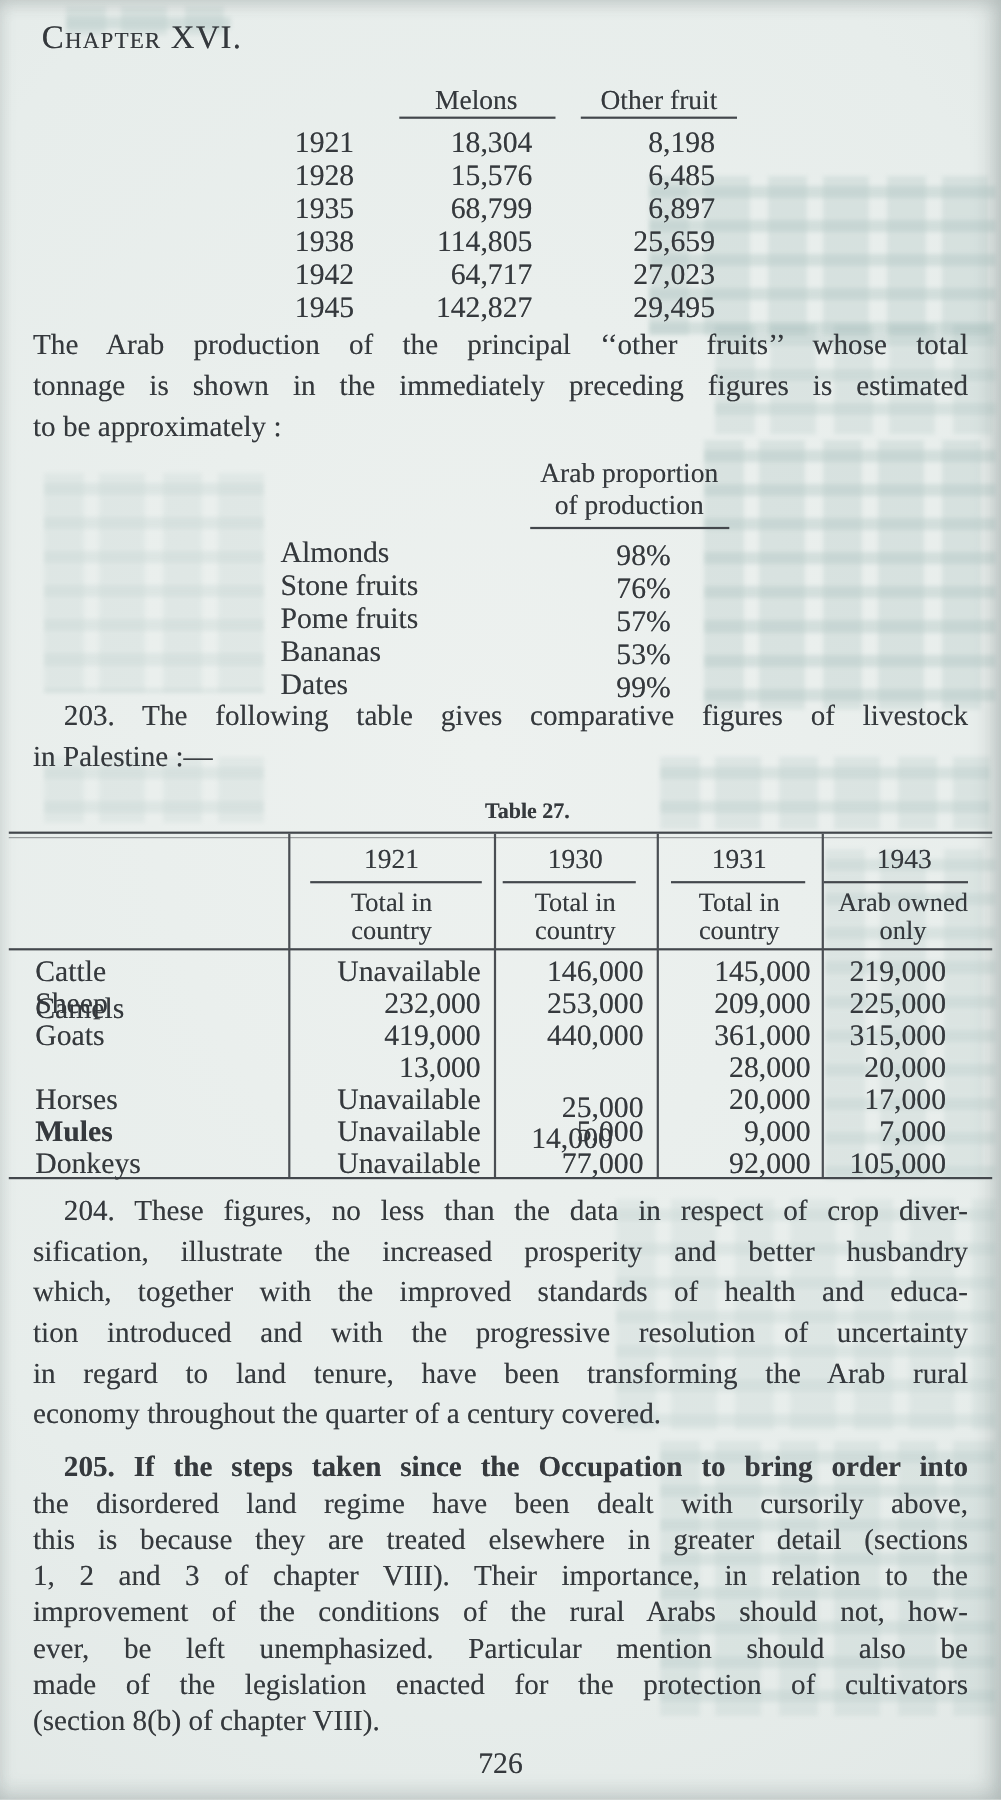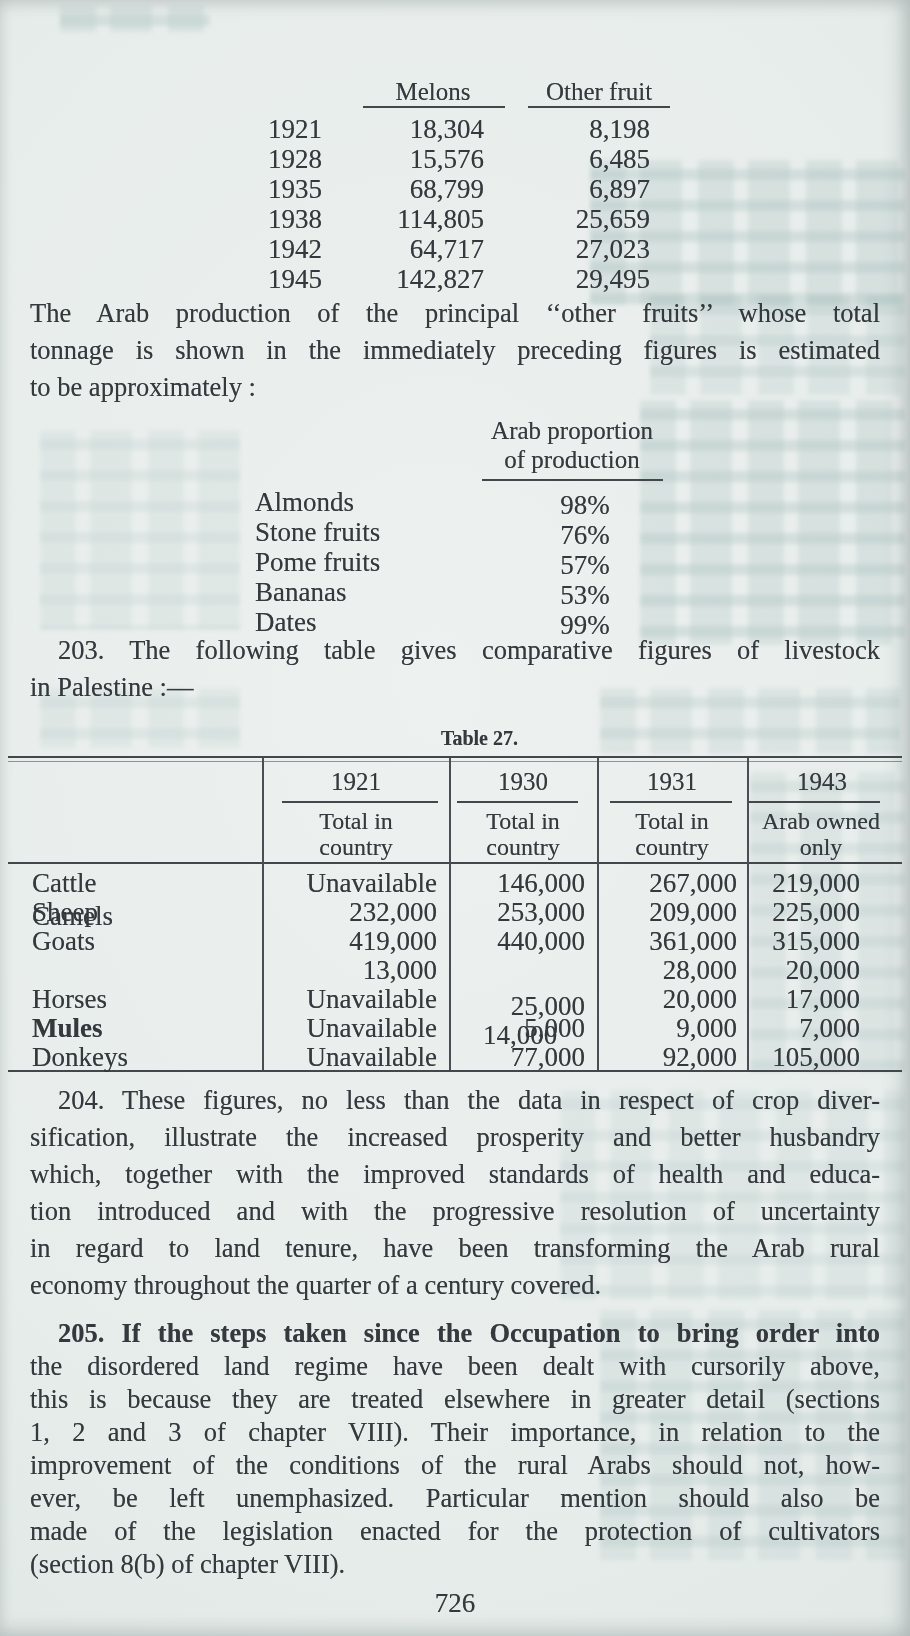--- a/index.html
+++ b/index.html
@@ -36,20 +36,21 @@
   <div class="ghost" style="left:650px;top:295px;width:255px;height:100px;opacity:.45;"></div>
   <div class="ghost" style="left:640px;top:400px;width:265px;height:245px;opacity:.55;"></div>
   <div class="ghost" style="left:40px;top:430px;width:200px;height:200px;opacity:.32;"></div>
   <div class="ghost" style="left:600px;top:688px;width:300px;height:66px;opacity:.45;"></div>
   <div class="ghost" style="left:40px;top:688px;width:200px;height:60px;opacity:.32;"></div>
   <div class="ghost" style="left:750px;top:772px;width:155px;height:300px;opacity:.40;"></div>
   <div class="ghost" style="left:560px;top:1090px;width:345px;height:210px;opacity:.32;"></div>
   <div class="ghost" style="left:600px;top:1310px;width:305px;height:250px;opacity:.40;"></div>
   <div class="ghost" style="left:60px;top:6px;width:150px;height:26px;opacity:.5;"></div>
 
+  <div class="txt chapter" style="left:38px;top:18px;width:400px;">Chapter XVI.</div>
 
   <div>
     <div class="txt center" style="left:363px;top:78px;width:140px;font-size:25px;">Melons</div>
     <div class="txt center" style="left:528px;top:78px;width:142px;font-size:25px;">Other fruit</div>
     <div class="rule" style="left:363px;top:106px;width:142px;"></div>
     <div class="rule" style="left:528px;top:106px;width:142px;"></div>
 
     <div>
       <div class="txt center num" style="left:250px;top:114px;width:90px;">1921</div>
       <div class="txt right  num" style="left:340px;top:114px;width:144px;">18,304</div>
@@ -143,21 +144,21 @@
 
     <div class="txt center subhead" style="left:301px;top:808px;width:110px;">Total in country</div>
     <div class="txt center subhead" style="left:468px;top:808px;width:110px;">Total in country</div>
     <div class="txt center subhead" style="left:617px;top:808px;width:110px;">Total in country</div>
     <div class="txt center subhead" style="left:757px;top:808px;width:128px;">Arab owned only</div>
 
     <div>
       <div class="txt num" style="left:32px;top:868px;width:210px;">Cattle</div>
       <div class="txt num right" style="left:270px;top:868px;width:167px;">Unavailable</div>
       <div class="txt num right" style="left:455px;top:868px;width:130px;">146,000</div>
-      <div class="txt num right" style="left:605px;top:868px;width:132px;">267,000</div>
+      <div class="txt num right" style="left:605px;top:868px;width:132px;">145,000</div>
       <div class="txt num right" style="left:727px;top:868px;width:133px;">219,000</div>
     </div>
     <div>
       <div class="txt num" style="left:32px;top:897px;width:210px;">Sheep</div>
       <div class="txt num right" style="left:270px;top:897px;width:167px;">232,000</div>
       <div class="txt num right" style="left:455px;top:897px;width:130px;">253,000</div>
       <div class="txt num right" style="left:605px;top:897px;width:132px;">209,000</div>
       <div class="txt num right" style="left:727px;top:897px;width:133px;">225,000</div>
     </div>
     <div>

